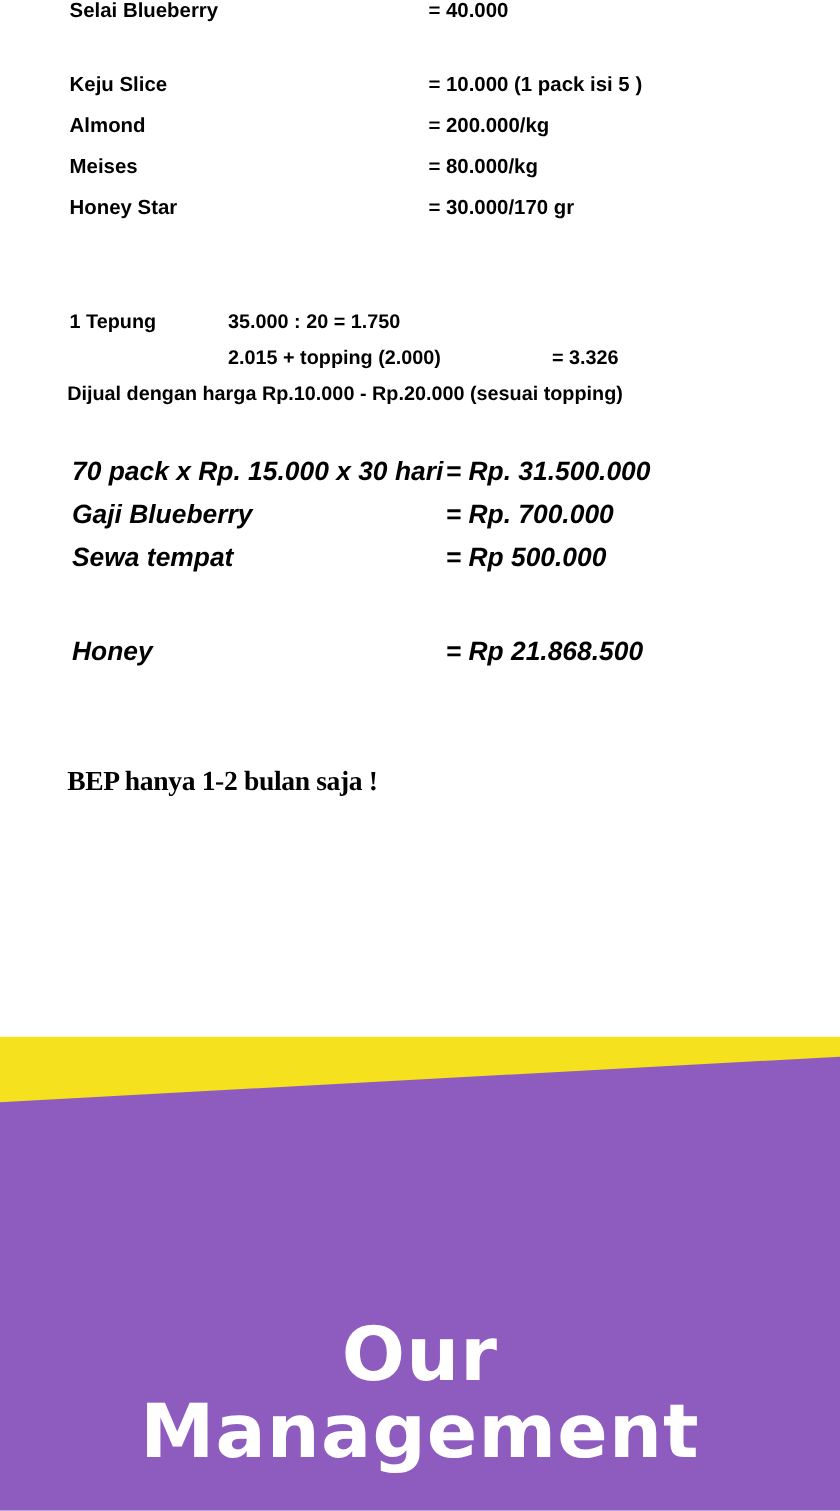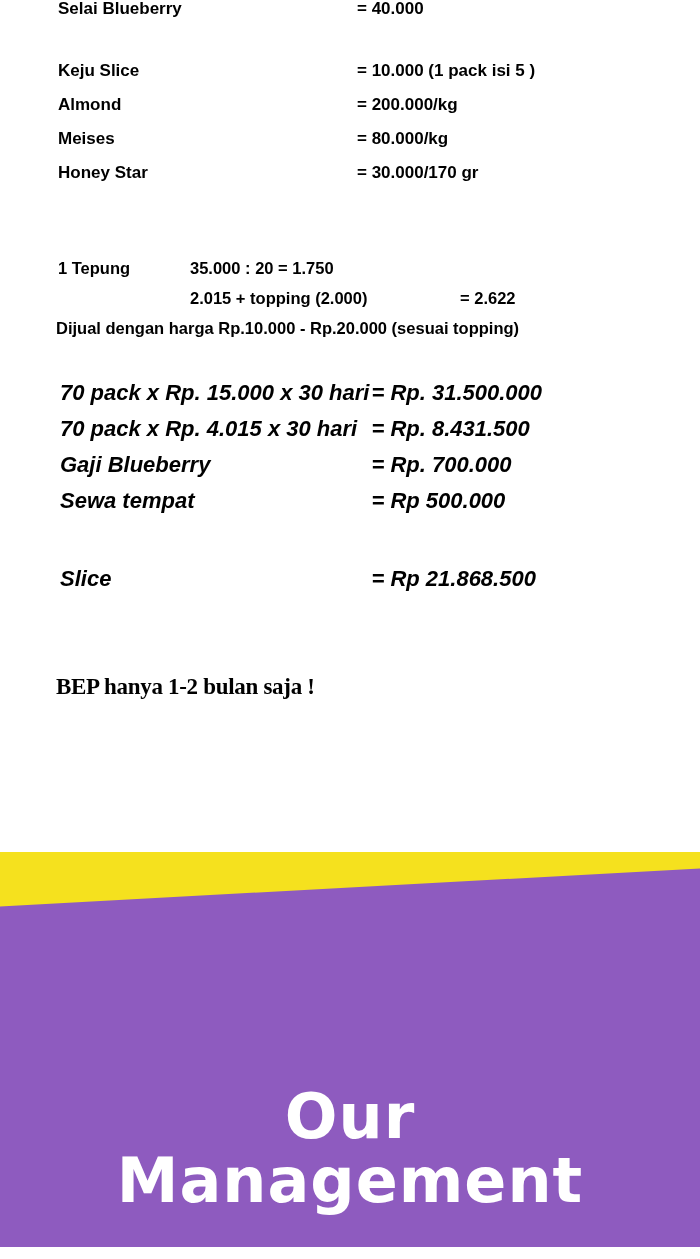--- a/index.html
+++ b/index.html
@@ -109,21 +109,21 @@
     font-size: 23px;
     font-weight: bold;
     letter-spacing: -0.3px;
     font-family: Liberation Serif, serif;
   }
 
   
   .banner {
     position: absolute;
     left: 0;
-    bottom: 12px;
+    bottom: 0;
     width: 700px;
     height: 395px;
     overflow: hidden;
   }
   .banner-yellow {
     position: absolute;
     left: -10px;
     top: 0;
     width: 720px;
     height: 120px;
@@ -205,50 +205,46 @@
     </tbody>
       </table>
 
     <div style="height:62px"></div>
 
     <div class="formula">
       <div class="formula-line">
         <span class="formula-indent">1 Tepung</span><span>35.000 : 20 = 1.750</span>
       </div>
       <div class="formula-line">
-        <span class="formula-indent2"></span><span class="formula-right">2.015 + topping (2.000)</span><span>= 2.622</span>
+        <span class="formula-indent2"></span><span class="formula-right">2.015 + topping (2.000)</span><span>= 3.326</span>
       </div>
       <div class="formula-full" style="margin-left:-2px">Dijual dengan harga Rp.10.000 - Rp.20.000 (sesuai topping)</div>
     </div>
 
     <div style="height:30px"></div>
 
     <table class="summary">
       <tbody>
           <tr class="row-h">
         <td class="label">70 pack x Rp. 15.000 x 30 hari</td>
         <td>= Rp. 31.500.000</td>
       </tr>
       <tr class="row-h">
-        <td class="label">70 pack x Rp.   4.015 x 30 hari</td>
-        <td>= Rp. 8.431.500</td>
-      </tr>
-      <tr class="row-h">
         <td class="label">Gaji Blueberry</td>
         <td>= Rp. 700.000</td>
       </tr>
       <tr class="row-h">
         <td class="label">Sewa tempat</td>
         <td>= Rp  500.000</td>
       </tr>
       <tr class="gap-row-lg">
             <td colspan="2"></td>
           </tr>
       <tr class="row-h">
-        <td class="label">Slice</td>
+        <td class="label">Honey</td>
         <td>= Rp  21.868.500</td>
       </tr>
     </tbody>
       </table>
 
     <div style="height:70px"></div>
 
     <div class="bep">BEP hanya 1-2 bulan saja !</div>
   </div>
 

